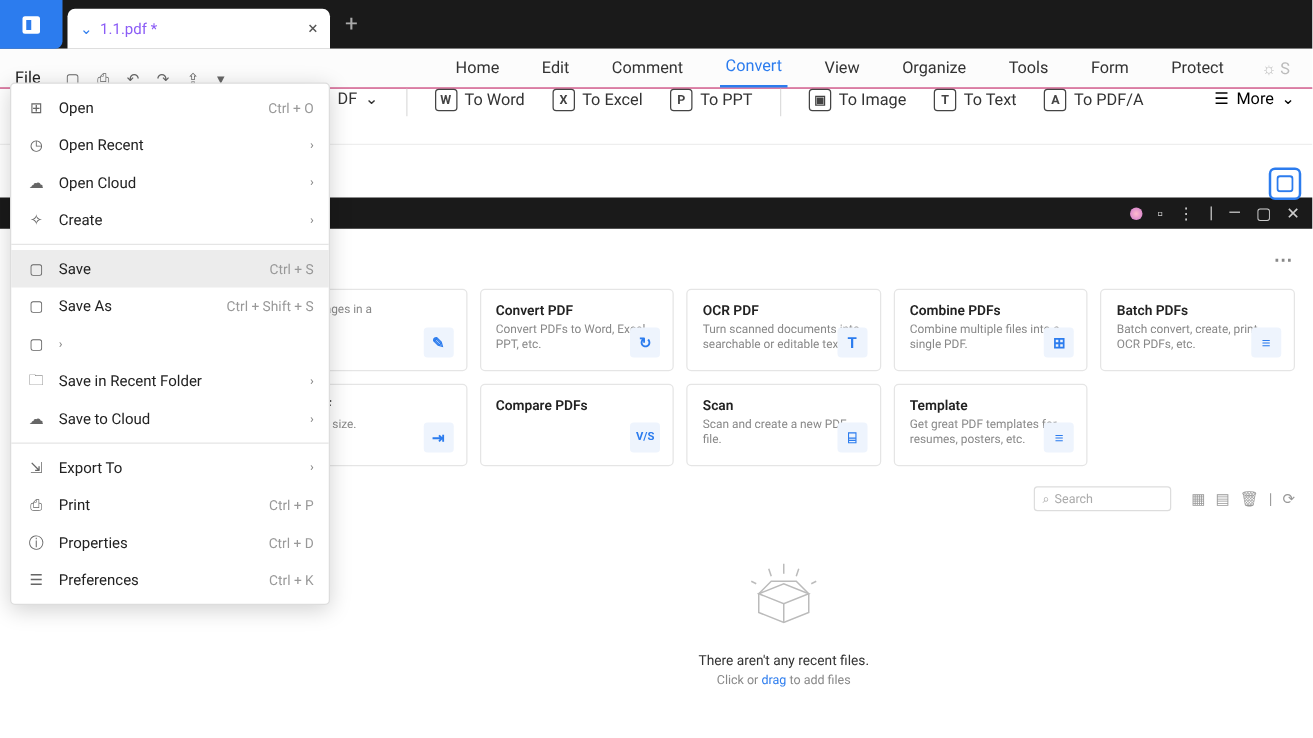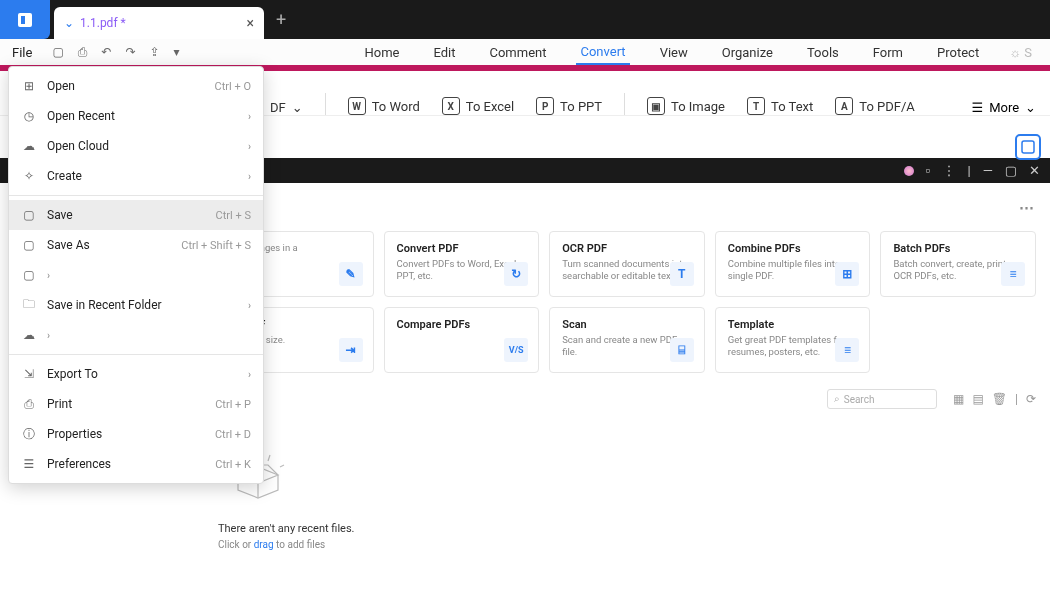--- a/index.html
+++ b/index.html
@@ -6,30 +6,30 @@
 body { width: 1050px; height: 590px; overflow: hidden; background: #fff; position: relative; font-size: 12px; }
 
 .titlebar { height: 39px; background: #1a1a1a; display: flex; align-items: center; }
 .app-logo { width: 50px; height: 39px; background: #2c7cee; display: flex; align-items: center; justify-content: center; border-radius: 0 0 6px 0; }
 .app-logo svg { width: 18px; height: 18px; }
 .tab { height: 32px; background: #fff; border-radius: 6px 6px 0 0; display: flex; align-items: center; padding: 0 10px; margin-left: 4px; margin-top: 7px; gap: 6px; min-width: 210px; }
 .tab-title { color: #8b5cf6; font-size: 12px; }
 .tab-close { margin-left: auto; color: #555; font-size: 14px; cursor: pointer; }
 .add-tab { color: #aaa; font-size: 18px; margin-left: 12px; cursor: pointer; }
 
-.menubar { height: 32px; display: flex; align-items: center; background: #fcfcfc; border-bottom: 6px solid #be185d; }
+.menubar { height: 32px; display: flex; align-items: flex-end; background: #fcfcfc; border-bottom: 1px solid #be185d; }
 .menu-file { padding: 0 12px; font-size: 13px; color: #222; }
 .toolbar-icons { display: flex; gap: 14px; margin-left: 8px; align-items: center; }
 .toolbar-icons span { color: #666; }
 .main-tabs { display: flex; margin-left: auto; gap: 26px; padding-right: 18px; align-items: center; height: 100%; }
 .main-tab { font-size: 13px; color: #333; padding: 0 4px; height: 100%; display: flex; align-items: center; cursor: pointer; }
 .main-tab.active { color: #2c7cee; border-bottom: 2px solid #2c7cee; }
 .bulb { color: #bbb; font-size: 13px; }
 
-.ribbon { height: 45px; display: flex; align-items: flex-end; background: #fff; gap: 22px; padding-left: 270px; border-bottom: 1px solid #eee; }
+.ribbon { height: 45px; display: flex; align-items: flex-start; background: #fff; gap: 22px; padding-left: 270px; border-bottom: 1px solid #eee; }
 .ribbon-item { display: flex; align-items: center; gap: 6px; font-size: 13px; color: #333; cursor: pointer; }
 .ribbon-item .ri-icon { width: 18px; height: 18px; border: 1.5px solid #444; border-radius: 3px; display: flex; align-items: center; justify-content: center; font-size: 10px; font-weight: bold; color: #444; }
 .ribbon-sep { width: 1px; height: 22px; background: #ddd; }
 .more-btn { display: flex; align-items: center; gap: 6px; margin-left: auto; margin-right: 14px; font-size: 13px; cursor: pointer; }
 
 .darkbar { height: 25px; background: #1a1a1a; display: flex; align-items: center; justify-content: flex-end; gap: 12px; padding: 0 10px; margin-top: 42px; }
 .darkbar span { color: #ccc; font-size: 13px; }
 .float-icon { position: absolute; right: 9px; top: 134px; width: 26px; height: 26px; border: 2px solid #2c7cee; border-radius: 5px; background: #fff; display: flex; align-items: center; justify-content: center; }
 
 .content { position: absolute; top: 193px; left: 48px; right: 0; bottom: 0; background: #fff; padding: 6px 14px 0 170px; }
@@ -42,21 +42,21 @@
 .card-title { font-size: 11px; font-weight: 600; color: #222; margin-bottom: 3px; }
 .card-desc { font-size: 9.5px; color: #888; line-height: 1.3; }
 .card-icon { position: absolute; right: 10px; bottom: 10px; width: 24px; height: 24px; background: #eef4fd; border-radius: 3px; display: flex; align-items: center; justify-content: center; color: #2c7cee; font-size: 12px; font-weight: bold; }
 
 .recent-row { display: flex; align-items: center; margin-top: 16px; }
 .recent-title { font-size: 14px; font-weight: 600; color: #222; }
 .recent-tools { margin-left: auto; display: flex; gap: 10px; align-items: center; }
 .search-box { border: 1px solid #ddd; border-radius: 3px; height: 20px; width: 110px; display: flex; align-items: center; padding: 0 6px; gap: 4px; color: #aaa; font-size: 10px; }
 .view-icons { display: flex; gap: 8px; color: #999; margin-left: 6px; }
 
-.empty { margin-top: 36px; }
+.empty { text-align: center; margin-top: 36px; }
 .empty-box { display: inline-block; margin-bottom: 14px; }
 .empty-text { font-size: 11px; color: #333; }
 .empty-sub { font-size: 10px; color: #888; margin-top: 4px; }
 .empty-sub .link { color: #2c7cee; }
 
 .dropdown { position: absolute; left: 8px; top: 66px; width: 256px; background: #fff; border: 1px solid #ddd; border-radius: 4px; box-shadow: 0 4px 18px rgba(0,0,0,0.18); padding: 4px 0; z-index: 100; }
 .dd-item { display: flex; align-items: center; height: 30px; padding: 0 12px; gap: 10px; font-size: 12px; color: #222; cursor: pointer; }
 .dd-item:hover, .dd-item.highlight { background: #ececec; }
 .dd-icon { width: 16px; height: 16px; color: #666; display: flex; align-items: center; justify-content: center; flex-shrink: 0; }
 .dd-label { flex: 1; }
@@ -287,20 +287,21 @@
       <span class="dd-icon">▢</span>
       <span class="dd-arrow">›</span>
     </div>
     <div class="dd-item">
       <span class="dd-icon">🗀</span>
       <span class="dd-label">Save in Recent Folder</span>
       <span class="dd-arrow">›</span>
     </div>
     <div class="dd-item">
       <span class="dd-icon">☁</span>
+      <span class="dd-label">Save to Cloud</span>
       <span class="dd-arrow">›</span>
     </div>
     <div class="dd-sep"></div>
     <div class="dd-item">
       <span class="dd-icon">⇲</span>
       <span class="dd-label">Export To</span>
       <span class="dd-arrow">›</span>
     </div>
     <div class="dd-item">
       <span class="dd-icon">⎙</span>

